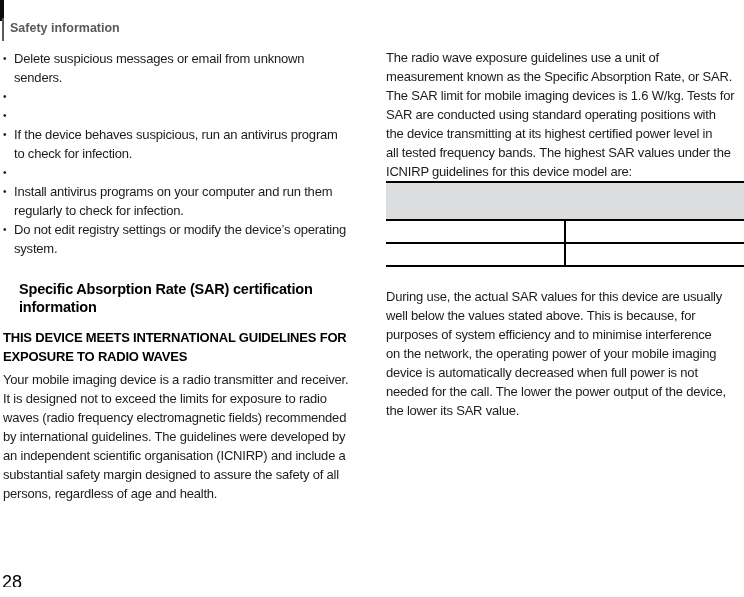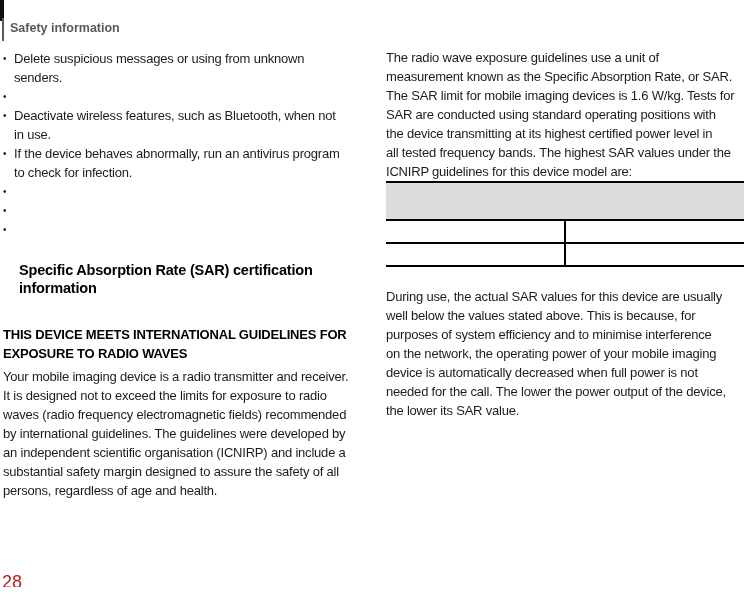--- a/index.html
+++ b/index.html
@@ -21,79 +21,81 @@
   .right-col{left:386px;top:48px;width:372px;}
   ul.bullets{margin:0;padding:0;list-style:none;}
   ul.bullets li{display:flex;margin:0;padding:0;}
   .dot{flex:0 0 11px;width:11px;font-size:10px;line-height:19px;color:#1c1c1c;}
   .btext{white-space:pre-line;}
   .section-heading{
     margin:22px 0 0 16px;font-size:14.5px;line-height:18px;font-weight:700;
     color:#000;white-space:pre-line;letter-spacing:-0.2px;
   }
   .sub-heading{
-    margin:28px 0 0 0;font-size:13px;line-height:19px;font-weight:700;
+    margin:12px 0 0 0;font-size:13px;line-height:19px;font-weight:700;
     color:#000;white-space:pre-line;letter-spacing:-0.2px;
   }
   .para{margin:4px 0 0 0;white-space:pre-line;}
   .para.first{margin:0;}
   
   .sar-table{margin-top:0;width:358px;}
   .t-head{
     height:36px;background:#dcddde;
     border-top:2px solid #000;border-bottom:2px solid #000;
   }
   .t-row{display:flex;height:21px;border-bottom:2px solid #000;}
   .t-cell{height:100%;}
   .t-cell.c-left{width:178px;border-right:2px solid #000;}
   .t-cell.c-right{flex:1;}
   .para.after-table{margin-top:20px;}
   .page-num{
     position:absolute;left:2px;top:572px;
-    font-size:18px;color:#b91c1c;letter-spacing:0;
+    font-size:18px;color:#000000;letter-spacing:0;
   }
 </style>
 </head>
 <body>
 
 <div class="page">
 
   <div class="edge-tab"></div>
   <div class="header-rule"></div>
 
   <div class="page-header">Safety information</div>
 
   <div class="col left-col">
     <ul class="bullets">
         <li>
         <span class="dot">•</span>
-        <span class="btext">Delete suspicious messages or using from unknown
+        <span class="btext">Delete suspicious messages or email from unknown
 senders.</span>
-      </li>
-        <li>
-        <span class="dot">•</span>
-      </li>
-        <li>
-        <span class="dot">•</span>
-        <span class="btext">Deactivate wireless features, such as Bluetooth, when not
-in use.</span>
-      </li>
-        <li>
-        <span class="dot">•</span>
-        <span class="btext">If the device behaves abnormally, run an antivirus program
-to check for infection.</span>
       </li>
         <li>
         <span class="dot">•</span>
       </li>
         <li>
         <span class="dot">•</span>
       </li>
         <li>
         <span class="dot">•</span>
+        <span class="btext">If the device behaves suspicious, run an antivirus program
+to check for infection.</span>
+      </li>
+        <li>
+        <span class="dot">•</span>
+      </li>
+        <li>
+        <span class="dot">•</span>
+        <span class="btext">Install antivirus programs on your computer and run them
+regularly to check for infection.</span>
+      </li>
+        <li>
+        <span class="dot">•</span>
+        <span class="btext">Do not edit registry settings or modify the device’s operating
+system.</span>
       </li>
       </ul>
 
     <h2 class="section-heading">Specific Absorption Rate (SAR) certification
 information</h2>
 
     <h3 class="sub-heading">THIS DEVICE MEETS INTERNATIONAL GUIDELINES FOR
 EXPOSURE TO RADIO WAVES</h3>
 
     <p class="para">Your mobile imaging device is a radio transmitter and receiver.

